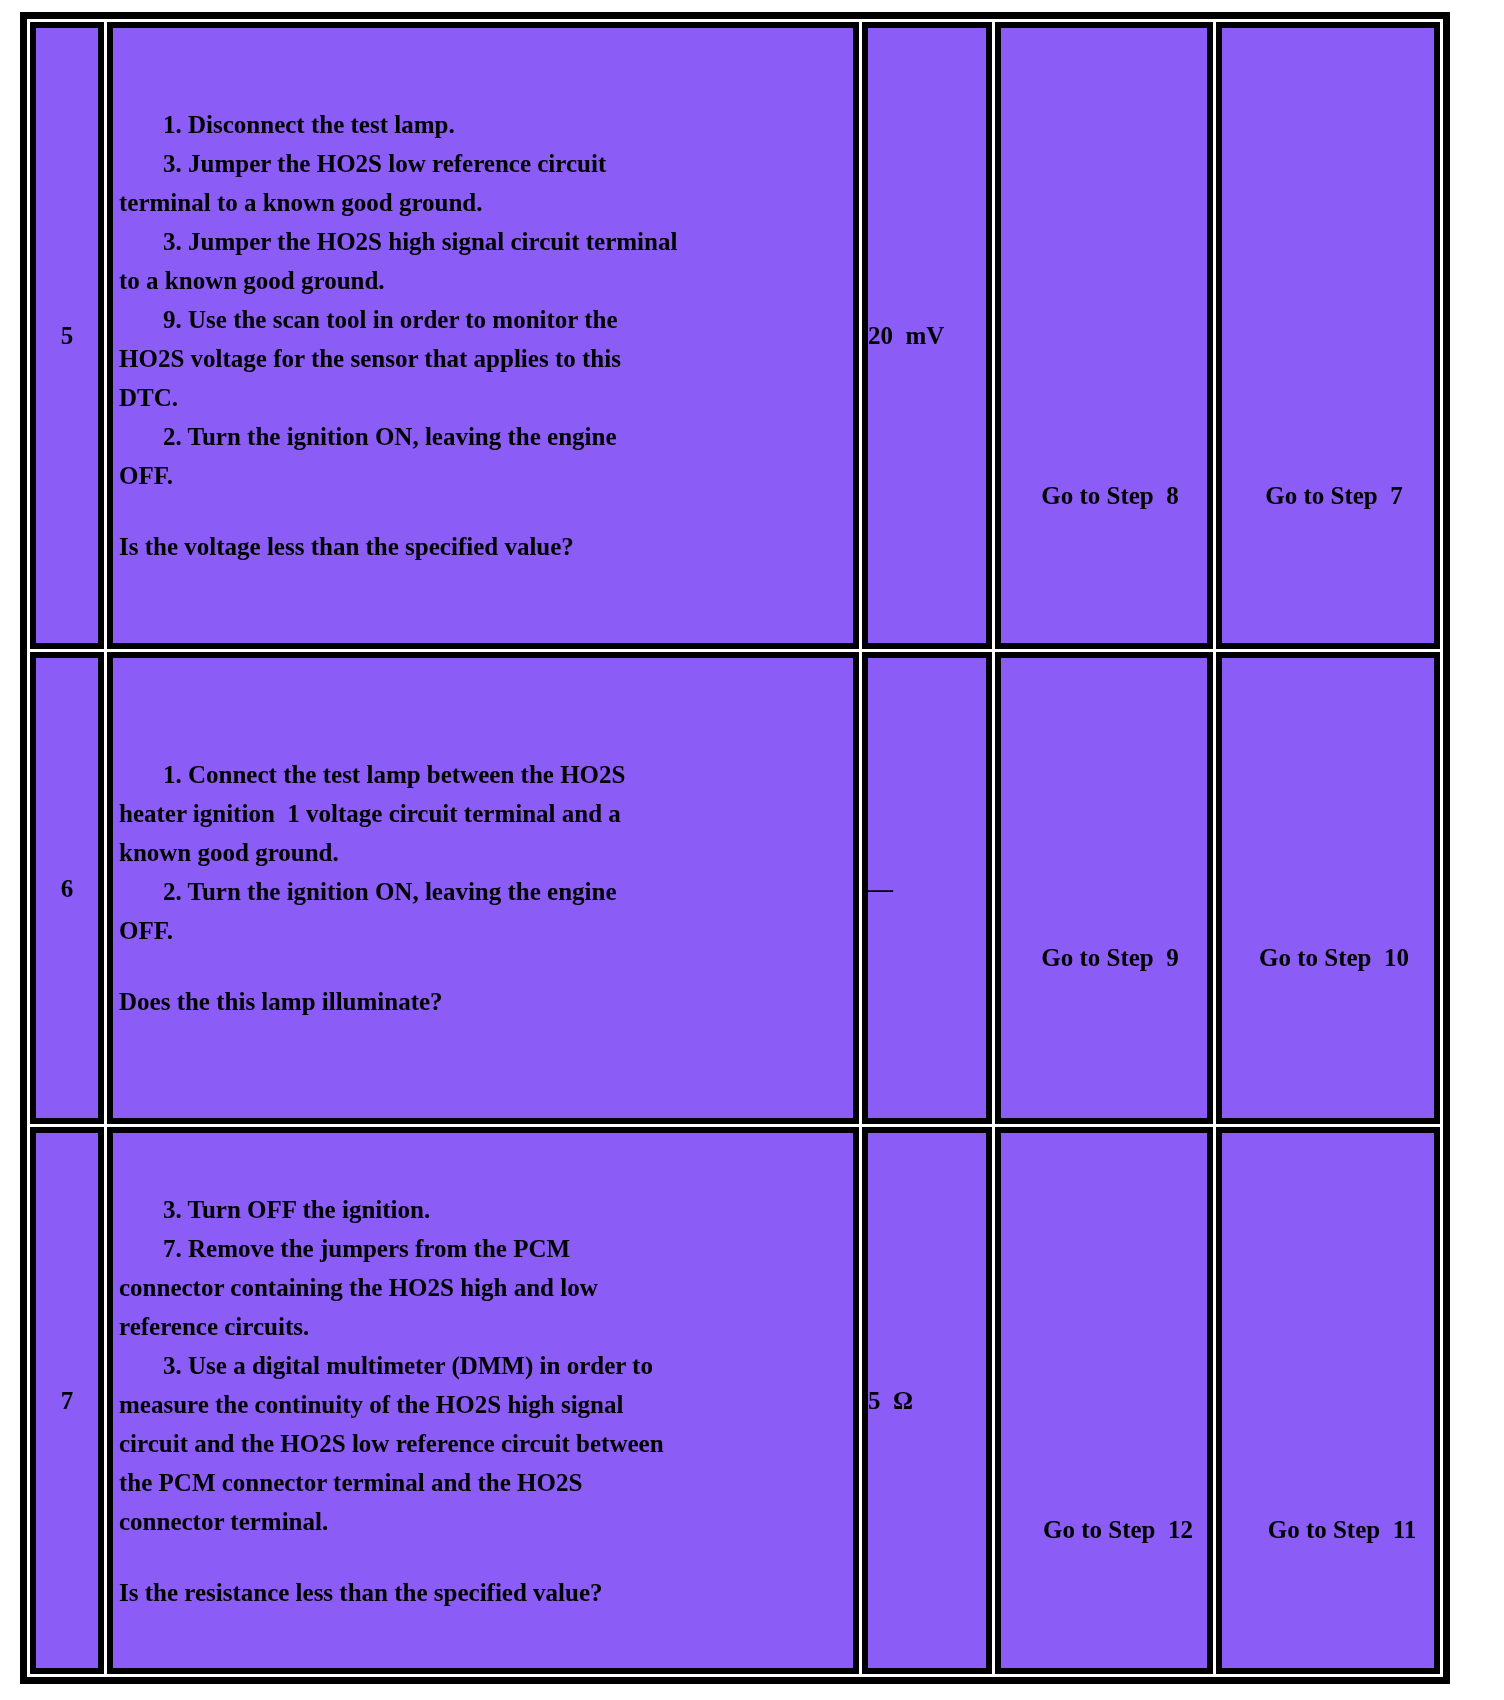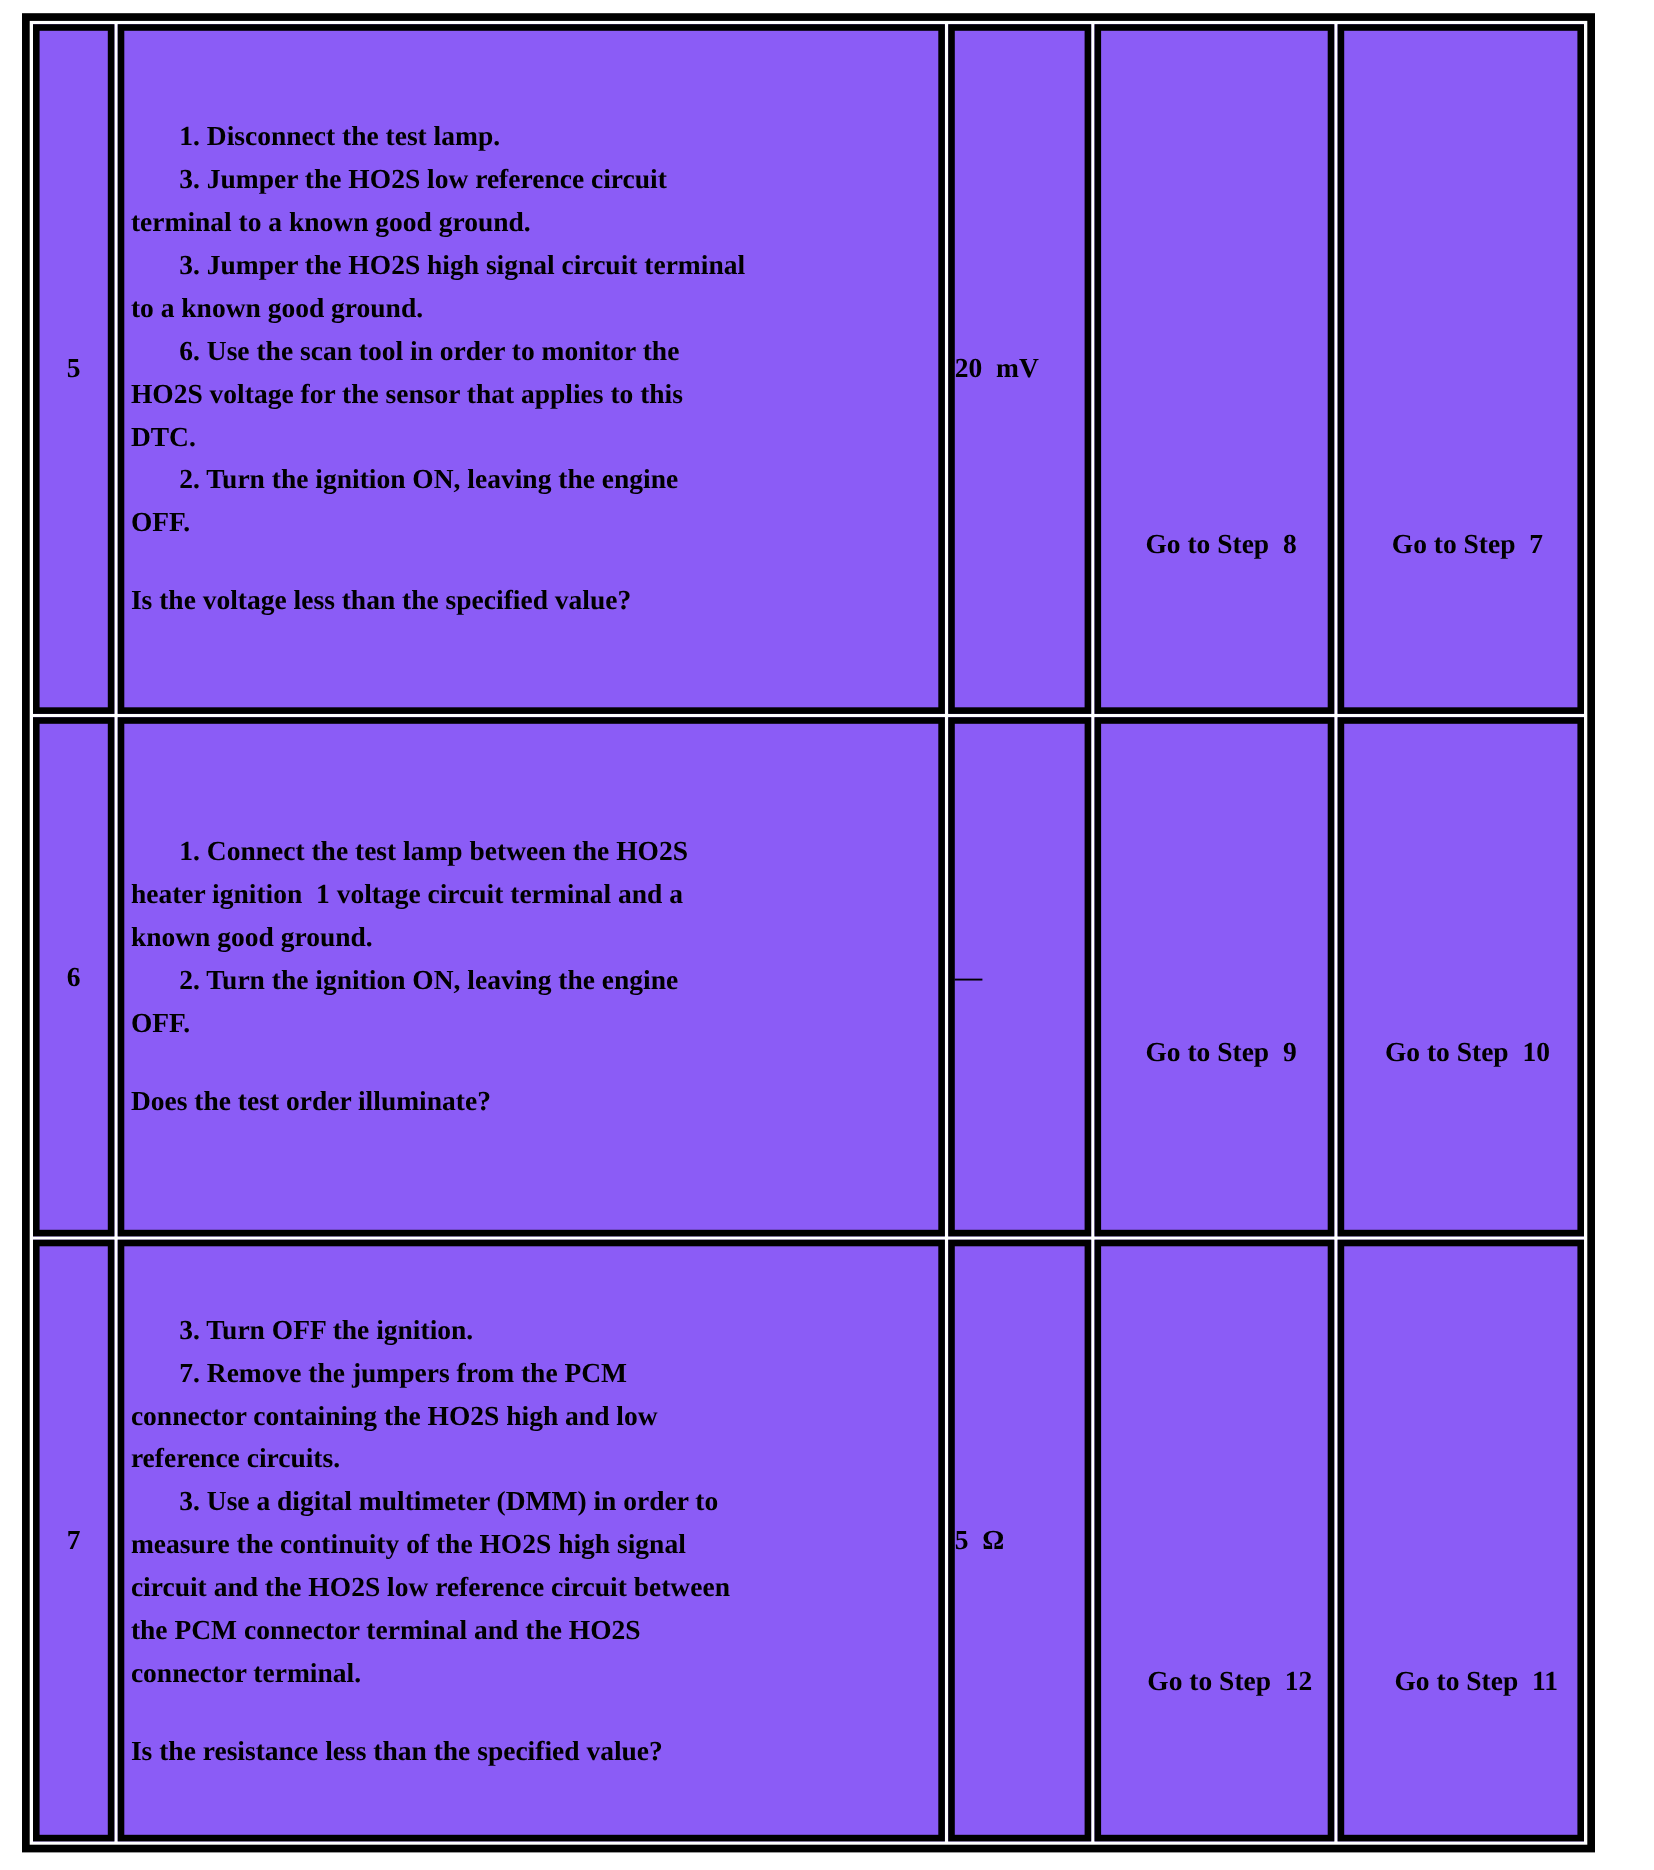--- a/index.html
+++ b/index.html
@@ -82,21 +82,21 @@
       <td class="step-col">
         <span>5</span>
       </td>
       <td class="action-col">
         <div class="action-pad">
           <p class="action-item">1. Disconnect the test lamp.</p>
           <p class="action-item">3. Jumper the HO2S low reference circuit
 terminal to a known good ground.</p>
           <p class="action-item">3. Jumper the HO2S high signal circuit terminal
 to a known good ground.</p>
-          <p class="action-item">6. Use the scan tool in order to monitor the
+          <p class="action-item">9. Use the scan tool in order to monitor the
 HO2S voltage for the sensor that applies to this
 DTC.</p>
           <p class="action-item">2. Turn the ignition ON, leaving the engine
 OFF.</p>
           <p class="question">Is the voltage less than the specified value?</p>
         </div>
       </td>
       <td class="value-col">
         <span>20 &nbsp;mV</span>
       </td>
@@ -116,21 +116,21 @@
       <td class="step-col">
         <span>6</span>
       </td>
       <td class="action-col">
         <div class="action-pad">
           <p class="action-item">1. Connect the test lamp between the HO2S
 heater ignition &nbsp;1 voltage circuit terminal and a
 known good ground.</p>
           <p class="action-item">2. Turn the ignition ON, leaving the engine
 OFF.</p>
-          <p class="question">Does the test order illuminate?</p>
+          <p class="question">Does the this lamp illuminate?</p>
         </div>
       </td>
       <td class="value-col">
         <span>—</span>
       </td>
       <td class="yes-col">
         <div class="cell-fill">
           <span class="goto-label">Go to Step &nbsp;9</span>
         </div>
       </td>

